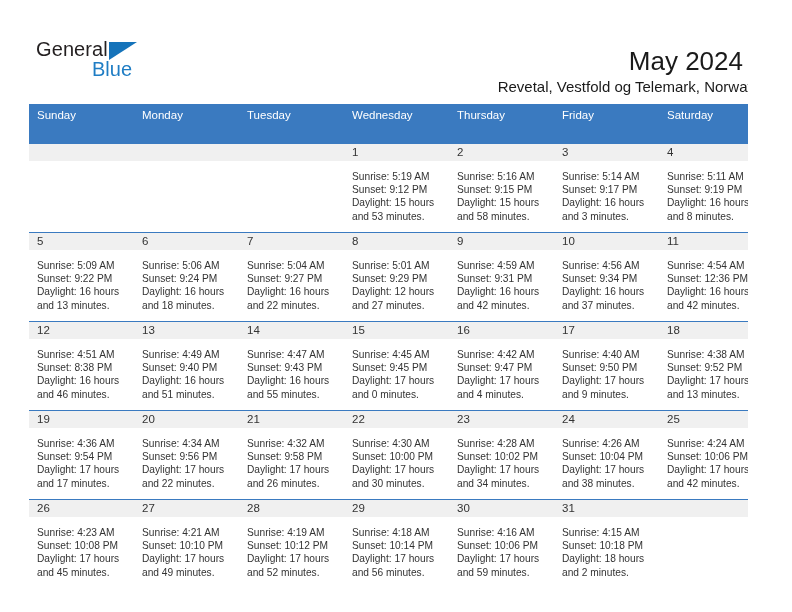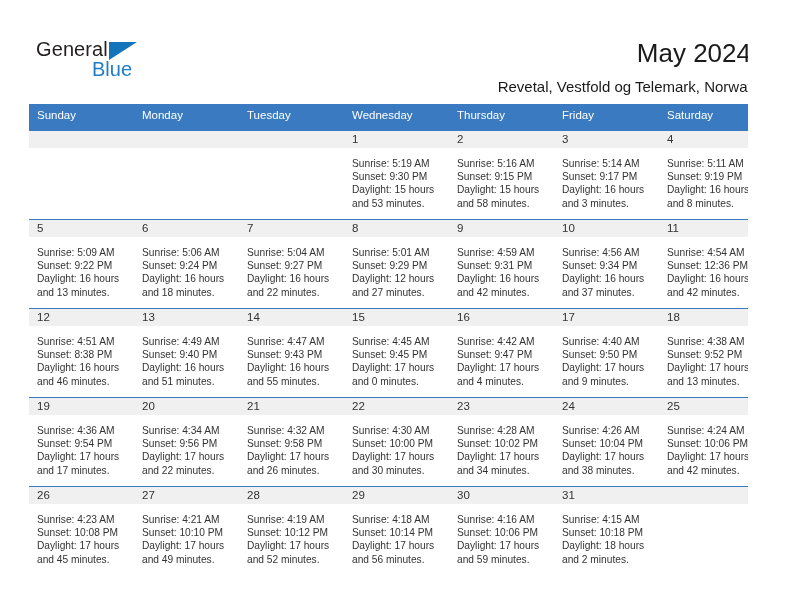--- a/index.html
+++ b/index.html
@@ -67,21 +67,21 @@
   .title {
     position: absolute;
     right: 37px;
     top: 34px;
     font-size: 26px;
     color: #1a1a1a;
     text-align: right;
     white-space: nowrap;
     line-height: 30px;
     font-weight: normal;
-    margin: 4px;
+    margin: 12px;
   }
   .subtitle {
     position: absolute;
     right: 37px;
     top: 78px;
     font-size: 15px;
     color: #1a1a1a;
     text-align: center;
     white-space: nowrap;
     line-height: 17px;
@@ -96,21 +96,21 @@
     width: 735px;
     border-collapse: collapse;
     table-layout: fixed;
   }
   .calendar th {
     background: #3a7ac0;
     color: #ffffff;
     font-size: 11.5px;
     font-weight: normal;
     text-align: left;
-    padding: 5px 0 9px 8px;
+    padding: 5px 0 22px 8px;
     height: 22px;
     border: none;
   }
   .calendar td {
     width: 105px;
     vertical-align: top;
     padding: 0;
     border-top: 1px solid #3a7ac0;
     background: #ffffff;
     height: 89px;
@@ -172,21 +172,21 @@
           <td class="day-cell cell-empty">
             <span class="daynum"></span>
           </td>
           <td class="day-cell cell-empty">
             <span class="daynum"></span>
           </td>
           <td class="day-cell">
             <span class="daynum">1</span>
             <div class="info">
               <div>Sunrise: 5:19 AM</div>
-              <div>Sunset: 9:30 PM</div>
+              <div>Sunset: 9:12 PM</div>
               <div class="dl">Daylight: 15 hours and 53 minutes.</div>
             </div>
           </td>
           <td class="day-cell">
             <span class="daynum">2</span>
             <div class="info">
               <div>Sunrise: 5:16 AM</div>
               <div>Sunset: 9:15 PM</div>
               <div class="dl">Daylight: 15 hours and 58 minutes.</div>
             </div>

